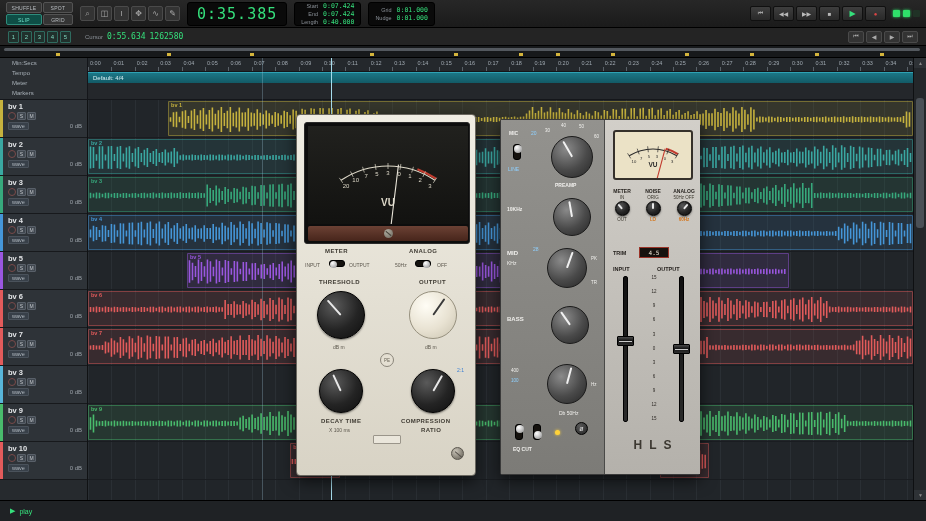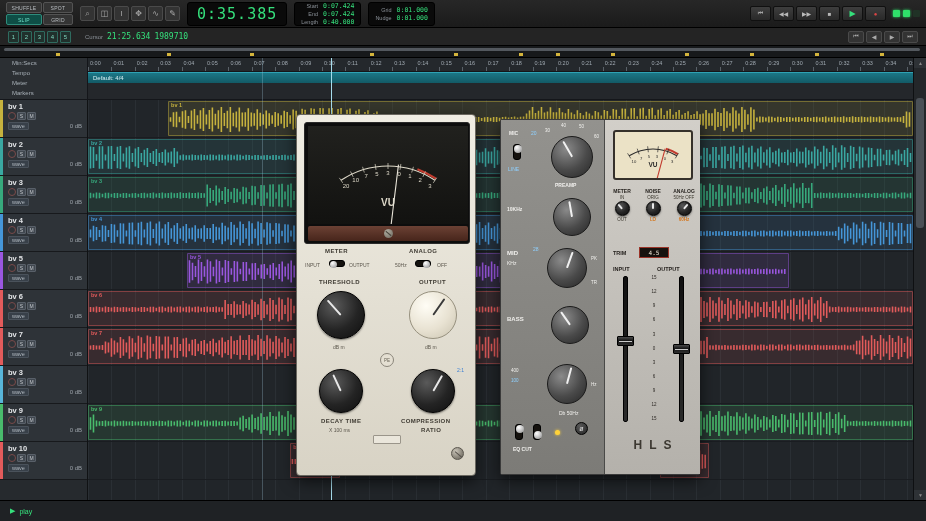--- a/index.html
+++ b/index.html
@@ -175,22 +175,22 @@
 
   <div class="tb2">
     <div class="tools" id="zpresets">
         <div class="zp">1</div>
         <div class="zp">2</div>
         <div class="zp">3</div>
         <div class="zp">4</div>
         <div class="zp">5</div>
       </div>
     <span class="lab2">Cursor</span>
-    <span class="grn mono f8">21:25.634</span>
-    <span class="grn mono f8">1989710</span>
+    <span class="grn mono f8">0:55.634</span>
+    <span class="grn mono f8">1262580</span>
     <div class="spacer"></div>
     <div class="tools" id="nav2">
         <div class="nb">⏮</div>
         <div class="nb">◀</div>
         <div class="nb">▶</div>
         <div class="nb">⏭</div>
       </div>
   </div>
 
   <div class="ovw" id="ovw">

